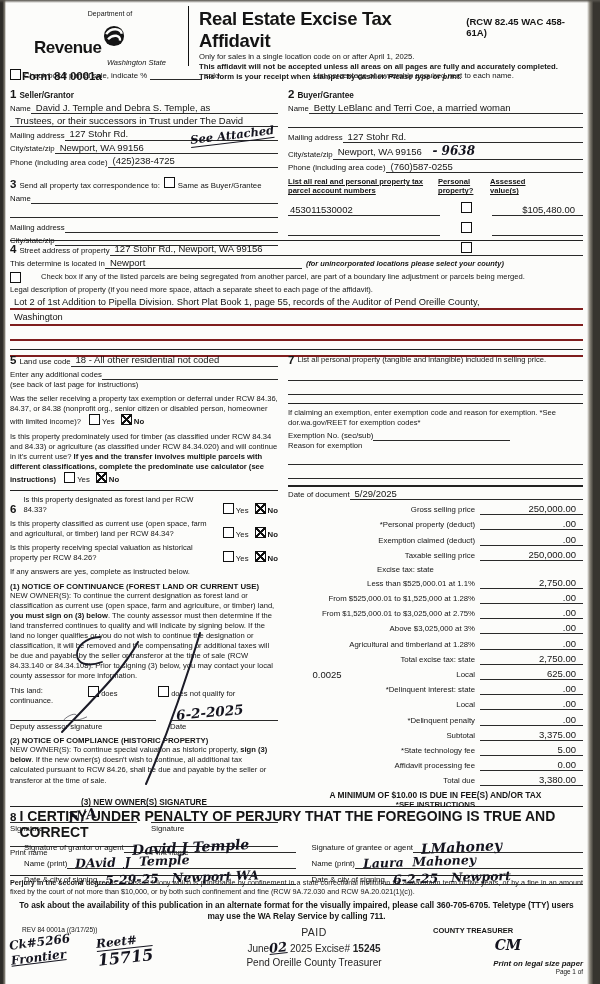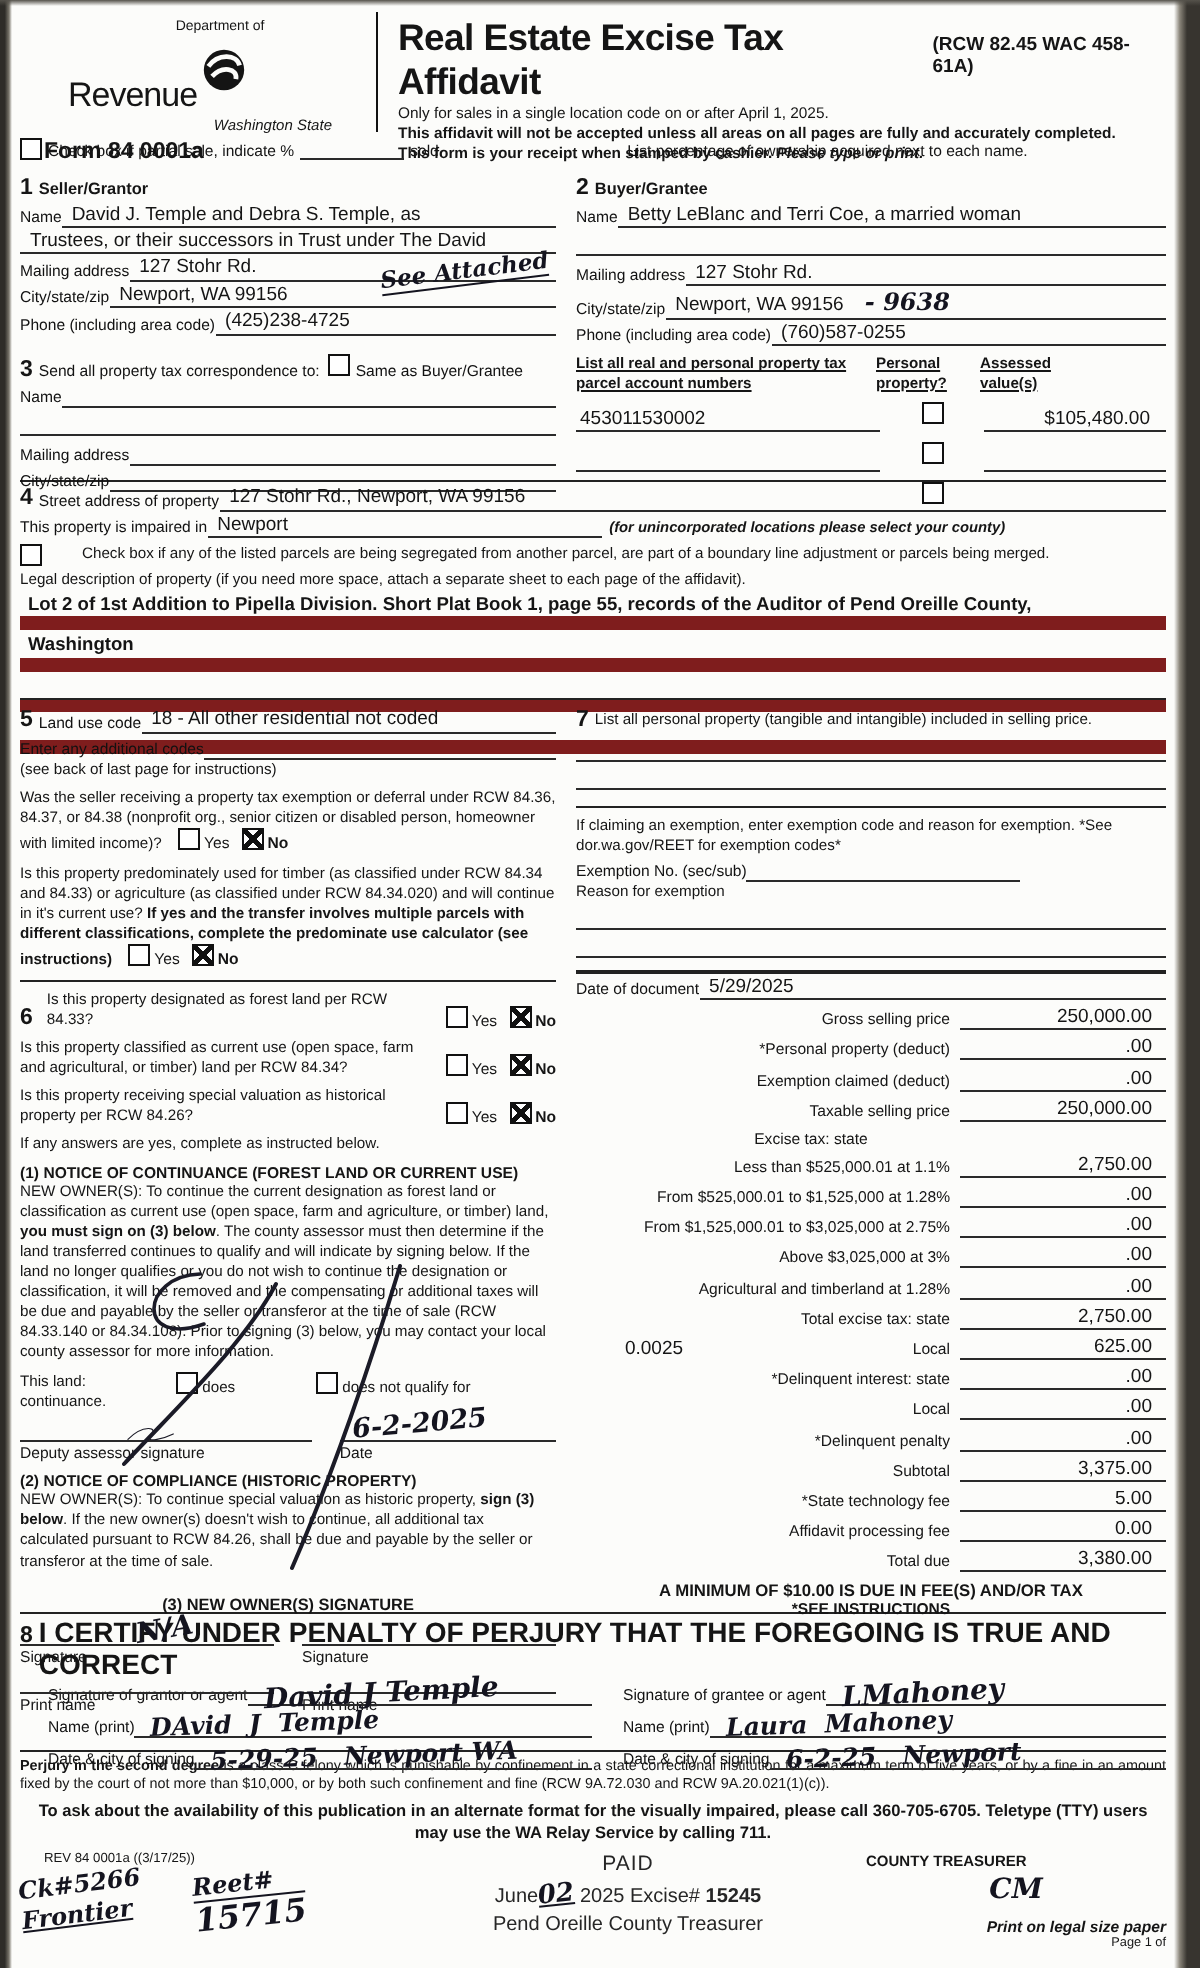--- a/index.html
+++ b/index.html
@@ -31,21 +31,21 @@
       linear-gradient(-45deg,transparent 40%,#111 40%,#111 60%,transparent 60%);}
   .ynbox{white-space:nowrap;font-size:7.8px;}
   .ynbox .cb{margin:0 2px 0 6px;}
   .hw{font-family:"DejaVu Serif",serif;font-style:italic;font-weight:bold;color:#14141f;}
 
   
   .hdr{display:flex;height:60px;}
   .logo{width:158px;flex:none;border-right:1.6px solid #111;padding:4px 8px 0 12px;}
   .logo .l1{font-size:7px;text-align:center;margin-left:18px;}
   .logo .l2{display:flex;align-items:center;}
-  .logo .rev{font-weight:normal;font-size:17px;letter-spacing:-.5px;margin-top:21px;}
+  .logo .rev{font-weight:bold;font-size:17px;letter-spacing:-.5px;margin-top:21px;}
   .logo .l3{font-size:7.5px;font-style:italic;text-align:right;margin-right:14px;}
   .logo .l4{font-weight:bold;font-size:11.5px;margin-top:3px;}
   .hdr-right{padding:2px 0 0 10px;}
   .title-line{display:flex;align-items:baseline;gap:5px;}
   .title{font-weight:bold;font-size:18.5px;letter-spacing:-.3px;}
   .title-ref{font-weight:bold;font-size:9.5px;}
   .note{font-size:7.7px;line-height:1.32;}
 
   .partial{display:flex;align-items:flex-end;font-size:7.8px;margin-top:3px;}
   .partial .cb{margin-right:3px;}
@@ -63,21 +63,21 @@
   .phead .c1{width:150px;}  .phead .c2{width:52px;} .phead .c3{flex:1;}
   .prow{display:flex;align-items:flex-end;margin-top:2px;}
   .prow .c1{width:150px;border-bottom:1px solid #2a2a2a;font-size:9.5px;min-height:11px;padding-left:2px;}
   .prow .c2{width:52px;text-align:center;}
   .prow .c3{flex:1;border-bottom:1px solid #2a2a2a;font-size:9.5px;min-height:11px;text-align:right;padding-right:8px;}
 
   
   .s4{border-top:1px solid #222;margin-top:4px;padding-top:2px;height:101px;}
   .locnote{font-size:7.4px;font-style:italic;font-weight:bold;white-space:nowrap;padding:0 4px 1px;}
   .seg{display:flex;align-items:flex-start;gap:20px;font-size:7.6px;margin-top:3px;}
-  .legal-line{border-bottom:7px solid #7f1d1d;font-size:9.3px;min-height:11.5px;margin-top:2px;padding-left:4px;font-weight:bold;}
+  .legal-line{border-bottom:2px solid #7f1d1d;font-size:9.3px;min-height:11.5px;margin-top:2px;padding-left:4px;}
 
   
   .mid{display:flex;gap:10px;border-top:1px solid #222;margin-top:5px;height:452px;}
   .midL{width:268px;flex:none;position:relative;}
   .midR{flex:1;min-width:0;border-left:0;}
   .q{display:flex;align-items:flex-end;gap:4px;margin-top:4px;}
   .q .qt{flex:1;}
   .divider{border-top:1px solid #222;margin-top:5px;}
   .c-title{font-weight:bold;font-size:7.8px;margin-top:5px;}
   .sigline{display:flex;gap:14px;margin-top:14px;}
@@ -273,21 +273,21 @@
       </div>
     </div>
 
     <div class="s4">
       <div class="row" style="margin-top:1px;">
         <span class="num">4</span>
         <span class="lab">Street address of property</span>
         <span class="fill">127 Stohr Rd., Newport, WA 99156</span>
       </div>
       <div class="row">
-        <span class="lab">This property is impaired in</span>
+        <span class="lab">This determine is located in</span>
         <span class="fill" style="flex:0 0 190px;">Newport</span>
         <span class="locnote">(for unincorporated locations please select your county)</span>
       </div>
       <div class="seg">
         <span class="cb"></span>
         <span>Check box if any of the listed parcels are being segregated from another parcel, are part of a boundary line adjustment or parcels being merged.</span>
       </div>
       <div class="small" style="margin-top:2px;">Legal description of property (if you need more space, attach a separate sheet to each page of the affidavit).</div>
       <div class="legal-line">Lot 2 of 1st Addition to Pipella Division. Short Plat Book 1, page 55, records of the Auditor of Pend Oreille County,</div>
       <div class="legal-line">Washington</div>

